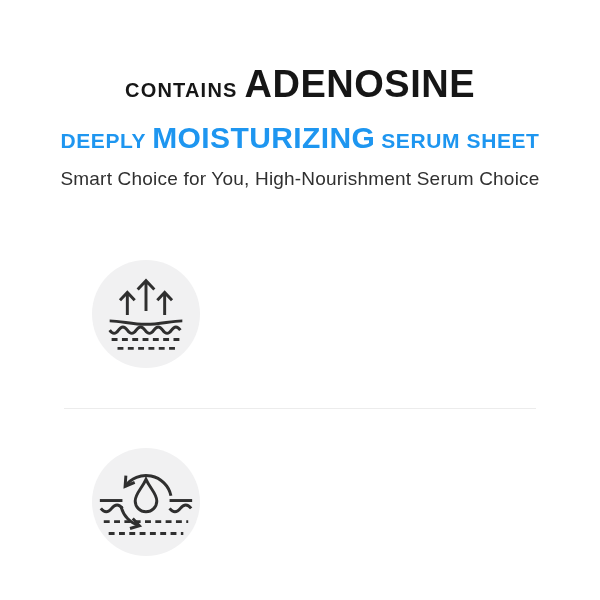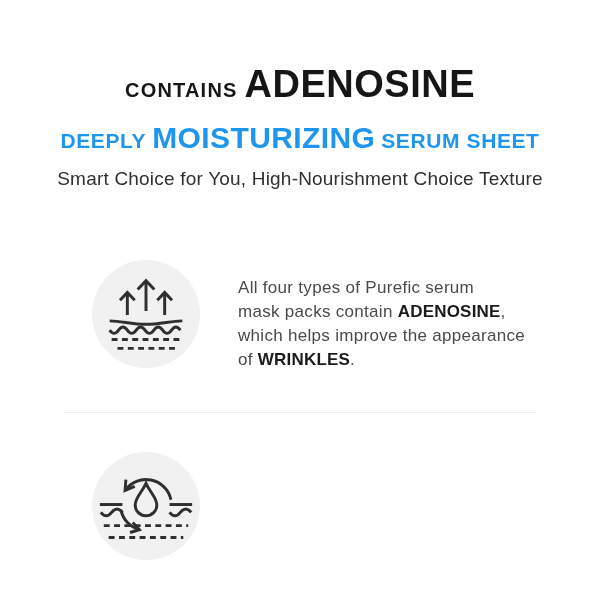--- a/index.html
+++ b/index.html
@@ -56,45 +56,41 @@
 
 <div class="page">
 
   <div class="header">
     <div class="line1">
       <span class="contains">CONTAINS</span><span class="adenosine">ADENOSINE</span>
     </div>
     <div class="line2">
       <span class="sm">DEEPLY</span><span class="lg">MOISTURIZING</span><span class="sm">SERUM SHEET</span>
     </div>
-    <div class="subtitle">Smart Choice for You, High-Nourishment Choice Texture</div>
+    <div class="subtitle">Smart Choice for You, High-Nourishment Serum Choice</div>
   </div>
 
   <div class="feature feature-1">
     <div class="icon-circle">
       <svg viewBox="0 0 110 110" aria-hidden="true">
         <g class="ico">
 
           <path d="M55 21 V52 M46.5 30 L55 21 L63.5 30"></path>
           <path d="M36 33 V56 M28.5 41 L36 33 L43.5 41"></path>
           <path d="M74 33 V56 M66.5 41 L74 33 L81.5 41"></path>
 
           <path d="M18 62 C30 62 40 65.5 55 65.5 C70 65.5 80 62 92 62"></path>
 
           <path d="M18 71.5 q4.5 6.5 9 0 t9 0 t9 0 t9 0 t9 0 t9 0 t9 0 t9 0"></path>
 
           <path d="M20 81 H91" stroke-dasharray="6 4.5"></path>
           <path d="M26 90 H85" stroke-dasharray="6 4.5"></path>
         </g>
       </svg>
     </div>
-    <p class="feature-text"><span>All four types of Purefic serum
-mask packs contain </span><span class="b">ADENOSINE</span><span>,
-which helps improve the appearance
-of </span><span class="b">WRINKLES</span><span>.</span></p>
   </div>
 
   <div class="divider"></div>
 
   <div class="feature feature-2">
     <div class="icon-circle">
       <svg viewBox="0 0 110 110" aria-hidden="true">
         <g class="ico">
 
           <path d="M55 32 C51 41 44 46.5 44 54 A11 11 0 0 0 66 54 C66 46.5 59 41 55 32 Z"></path>

